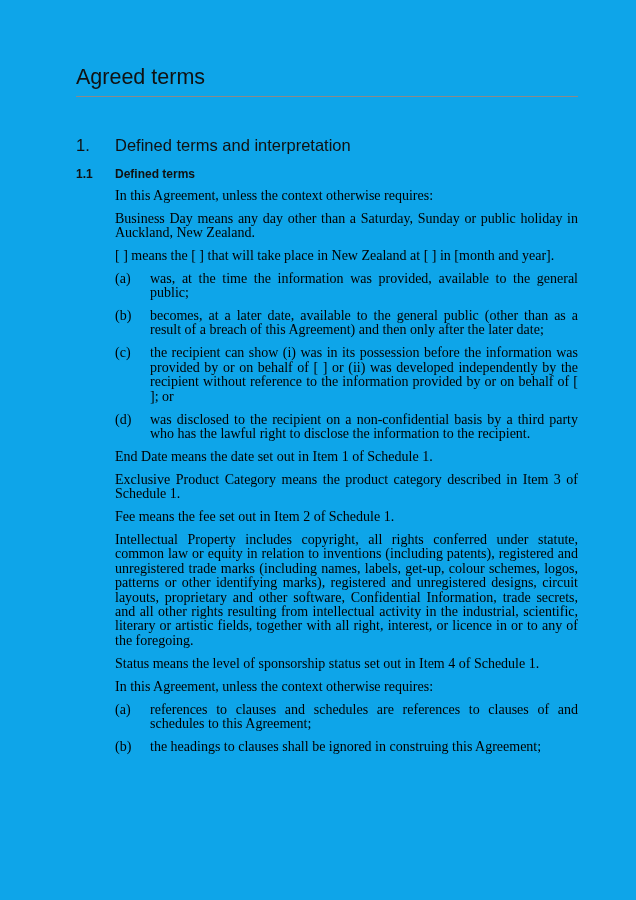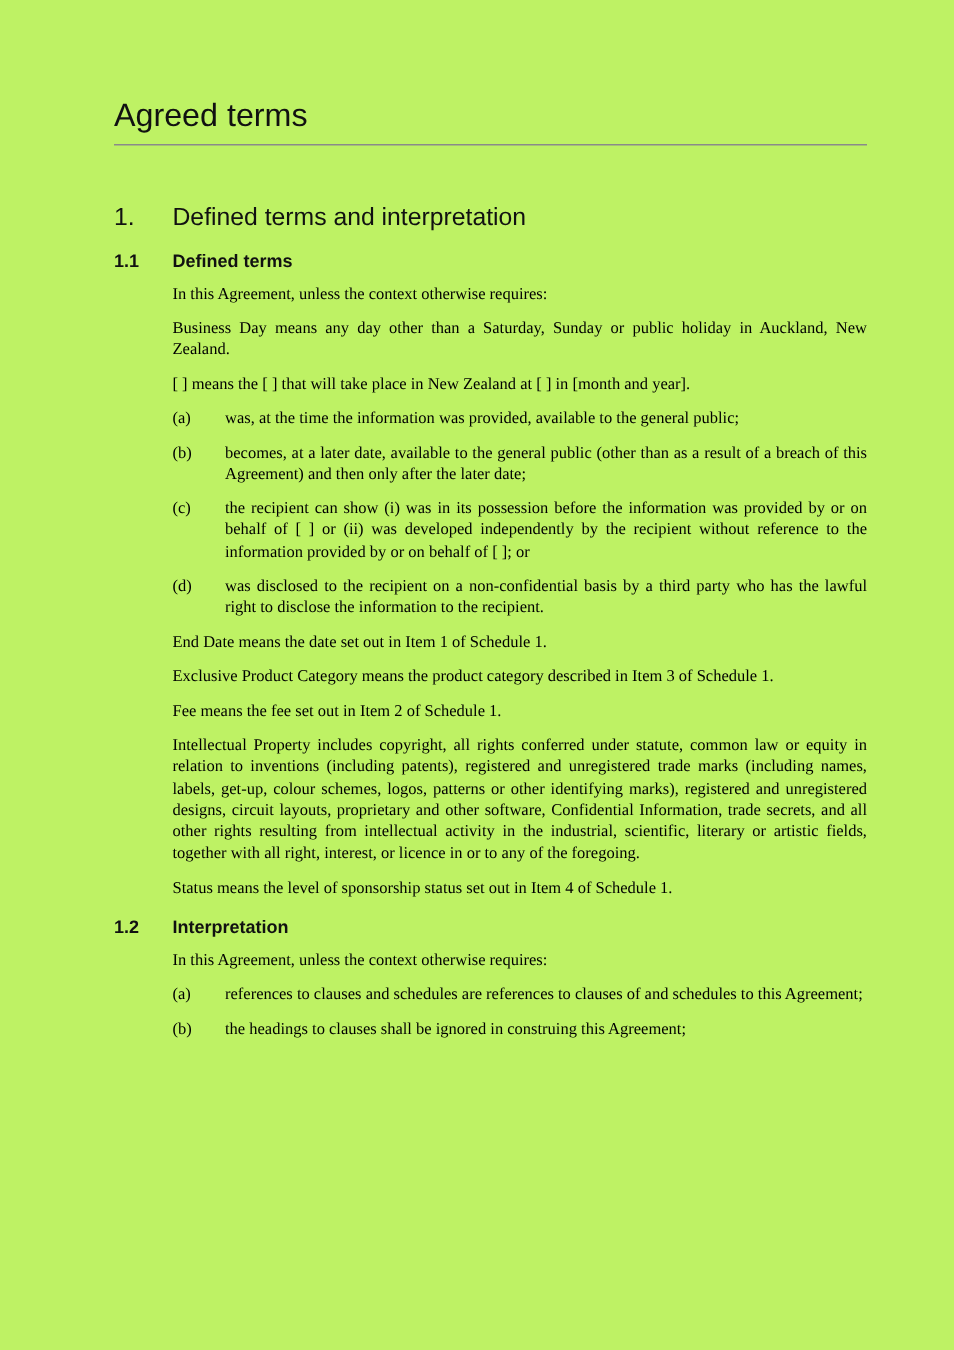--- a/index.html
+++ b/index.html
@@ -2,21 +2,21 @@
 <html><head>
 <meta charset="utf-8">
 <style>
   * { box-sizing: border-box; }
   html, body { margin: 0; padding: 0; background: #ffffff; }
 
   .page {
     position: relative;
     width: 636px;
     height: 900px;
-    background: #bef264;
+    background: #0ea5e9;
     color: #000000;
     padding: 66px 58px 0 76px;
     overflow: hidden;
   }
 
   
   .doc-title {
     margin: 0;
     font-family: "Liberation Sans", "DejaVu Sans", sans-serif;
     font-size: 21.5px;
@@ -47,21 +47,21 @@
     color: #111111;
     align-items: center;
   }
   .numcol { flex: none; width: 39px; }
   .headtext { flex: 1; }
 
   
   .body-block {
     margin-left: 39px;
     font-family: "Liberation Serif", "DejaVu Serif", serif;
-    font-size: 11px;
+    font-size: 14px;
     line-height: 14.4px;
     text-align: justify;
   }
   .body-block p { margin: 0 0 8.5px 0; }
   .clause { display: flex; margin: 0 0 8.5px 0; }
   .clause-label { flex: none; width: 35px; text-align: left; }
   .clause-text { flex: 1; text-align: justify; }
   .term { font-weight: 400; }
 </style>
 </head>
@@ -113,24 +113,20 @@
 
     <p><span class="term">Fee</span><span> means the fee set out in Item 2 of Schedule 1.</span></p>
 
 
     <p><span class="term">Intellectual Property</span><span> includes copyright, all rights conferred under statute, common law or equity in relation to inventions (including patents), registered and unregistered trade marks (including names, labels, get-up, colour schemes, logos, patterns or other identifying marks), registered and unregistered designs, circuit layouts, proprietary and other software, Confidential Information, trade secrets, and all other rights resulting from intellectual activity in the industrial, scientific, literary or artistic fields, together with all right, interest, or licence in or to any of the foregoing.</span></p>
 
 
     <p><span class="term">Status</span><span> means the level of sponsorship status set out in Item 4 of Schedule 1.</span></p>
   </div>
 
-  <div class="sub-head">
-    <span class="numcol">1.2</span>
-    <span class="headtext">Interpretation</span>
-  </div>
 
   <div class="body-block">
     <p>In this Agreement, unless the context otherwise requires:</p>
 
     <div class="clause">
       <span class="clause-label">(a)</span>
       <span class="clause-text">references to clauses and schedules are references to clauses of and schedules to this Agreement;</span>
     </div>
     <div class="clause">
       <span class="clause-label">(b)</span>

